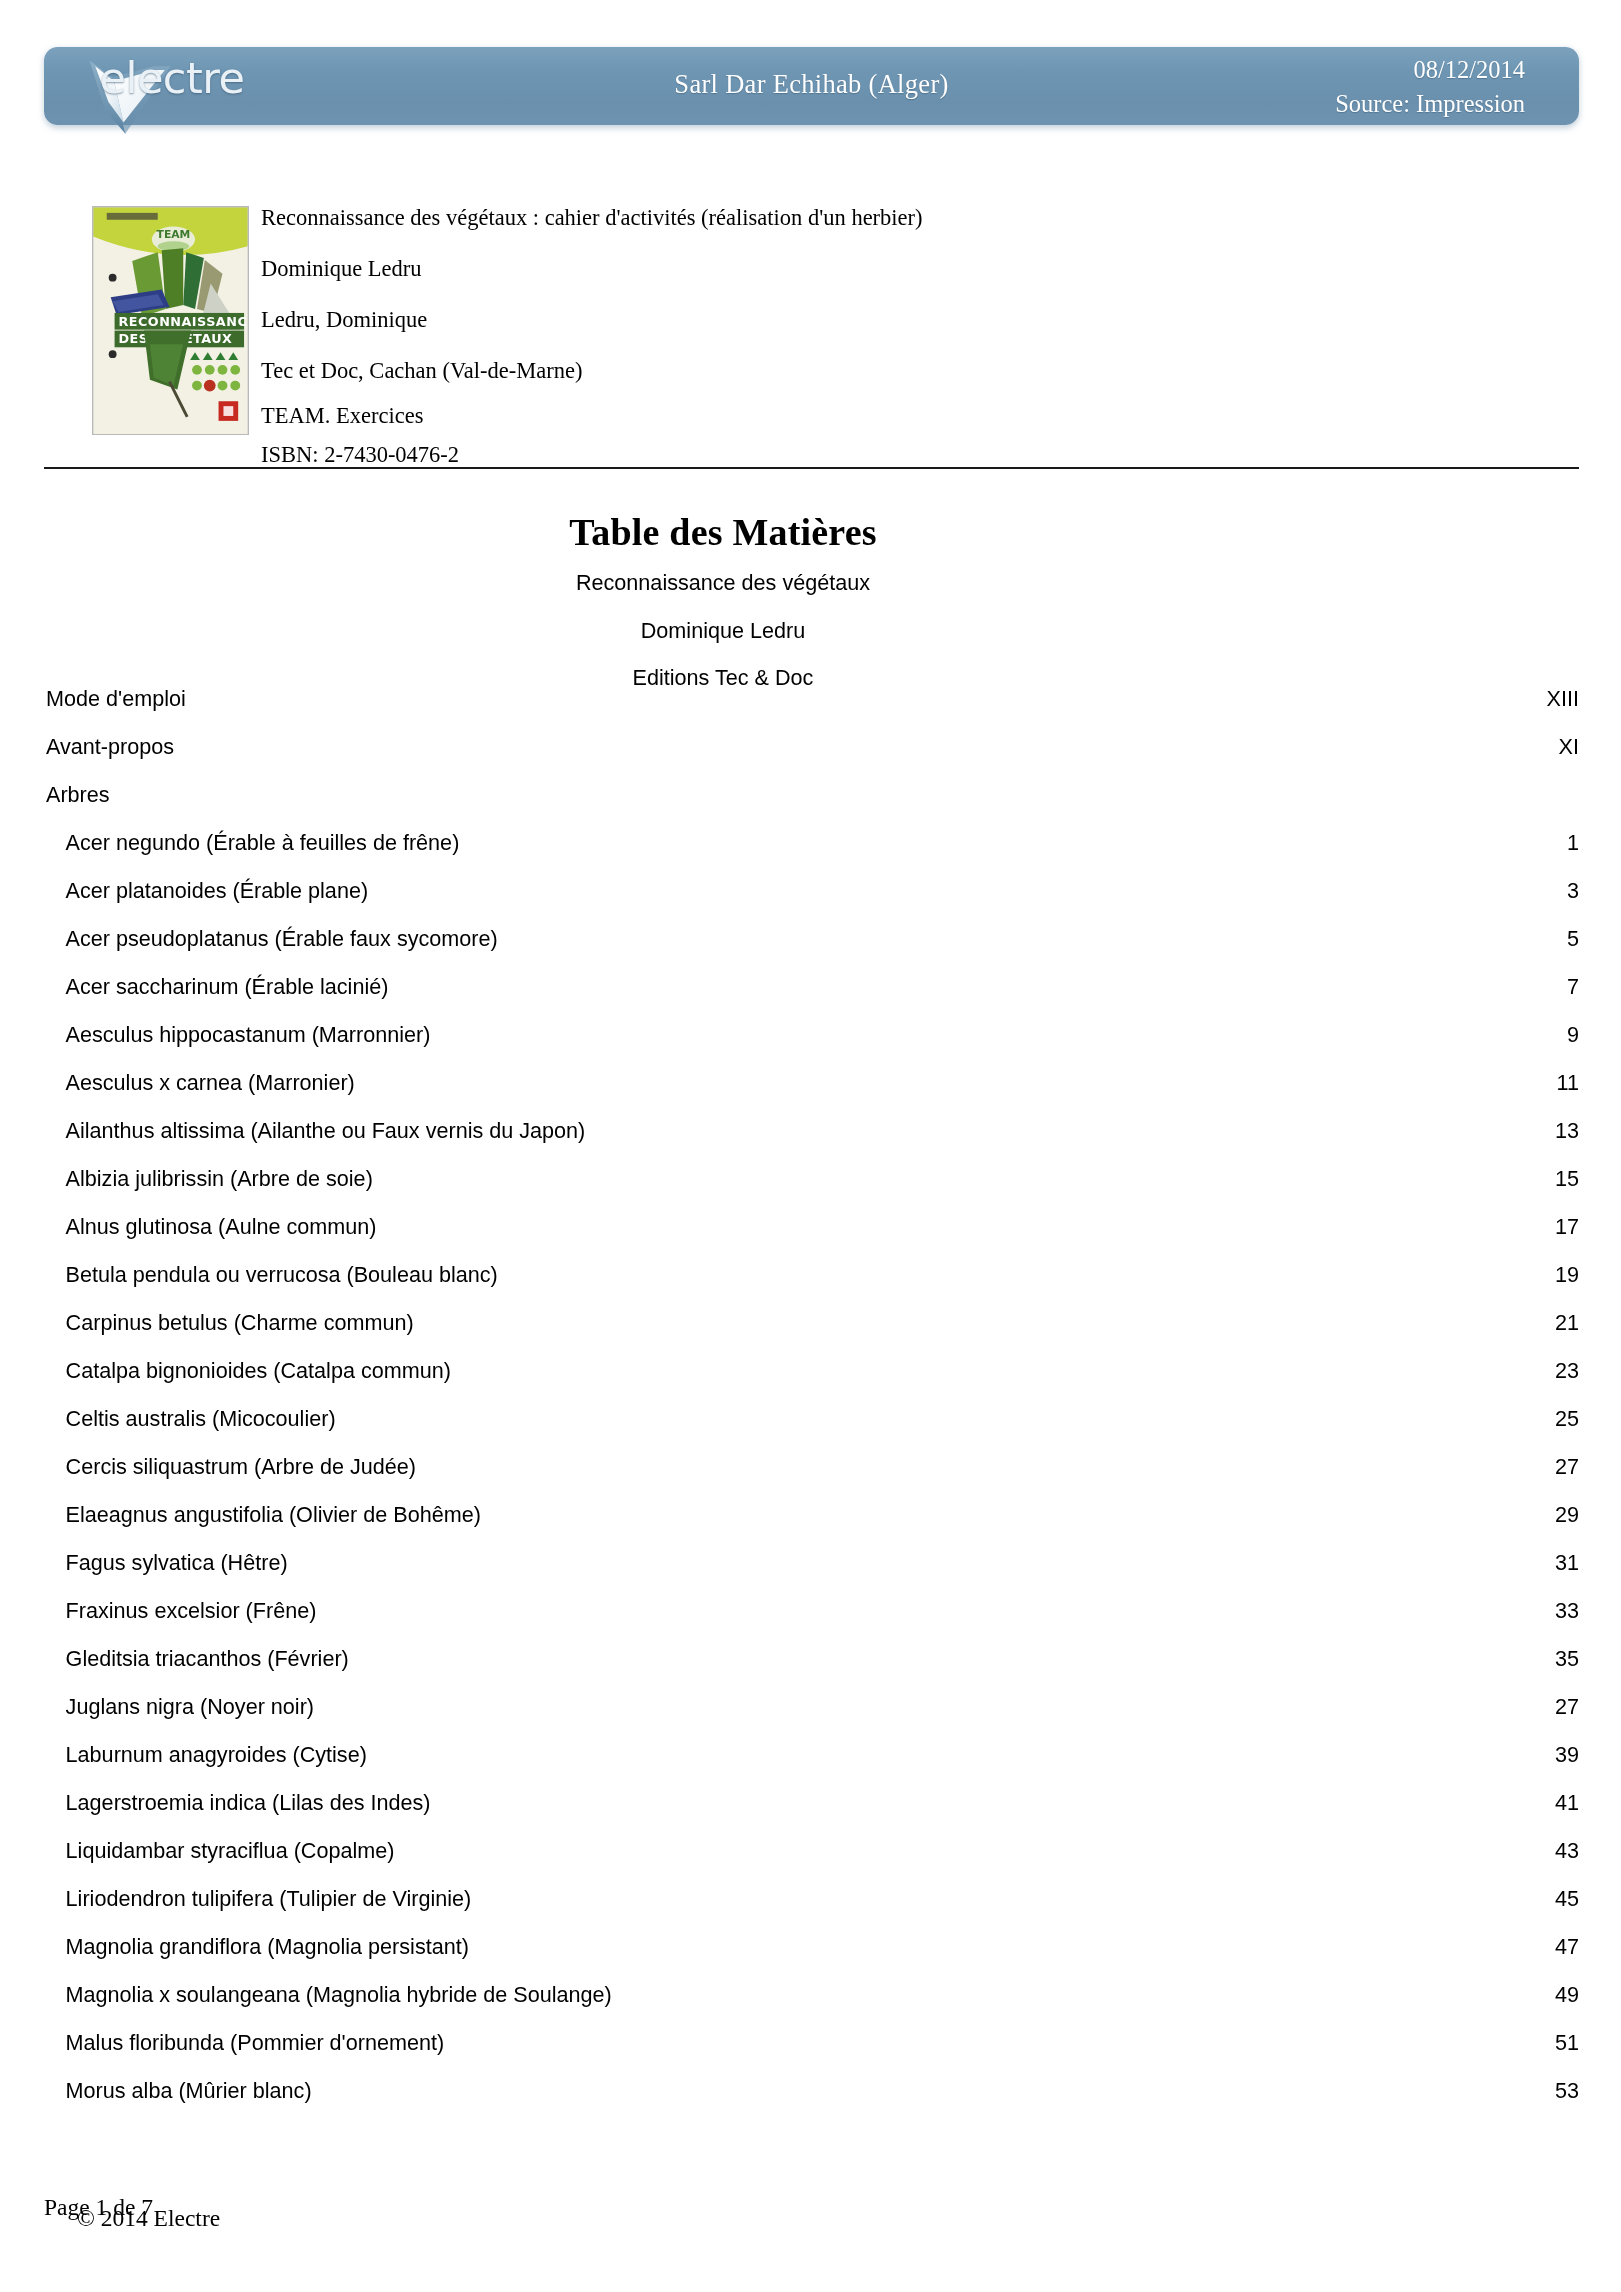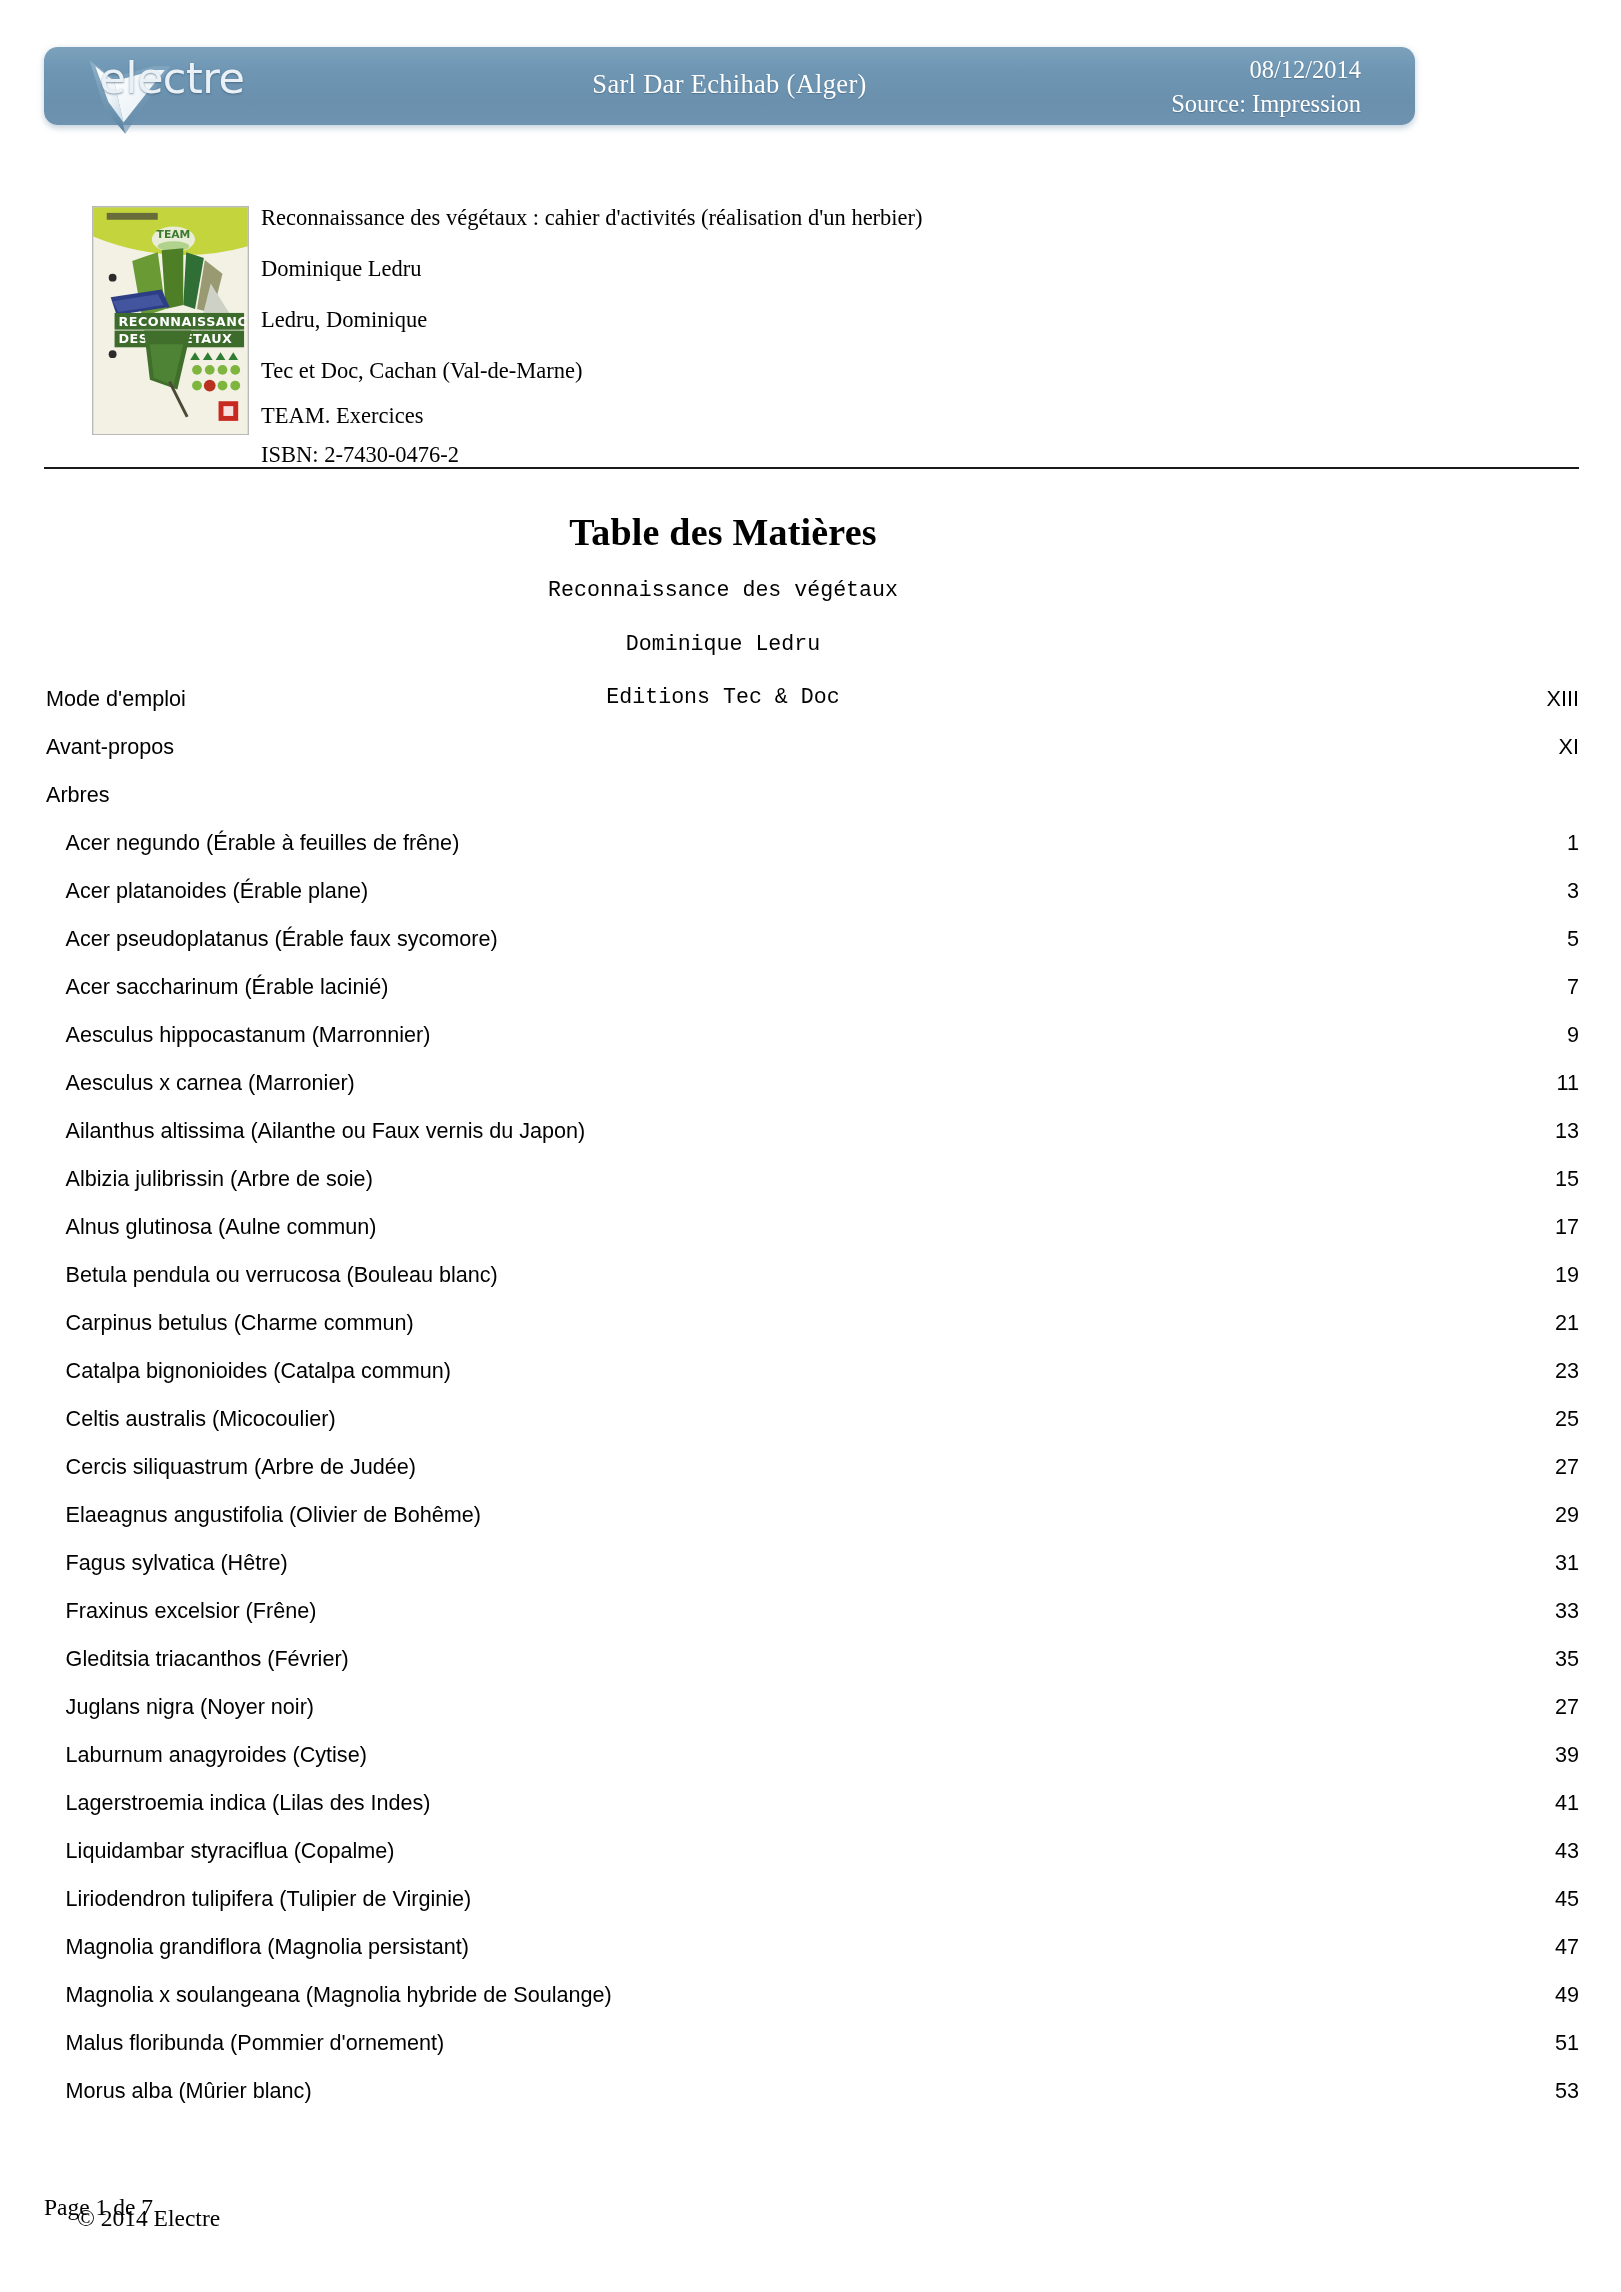--- a/index.html
+++ b/index.html
@@ -19,21 +19,21 @@
   .header-wrap {
     position: absolute;
     left: 0; top: 0;
     width: 1621px;
     height: 172px;
   }
   .header-bar {
     position: absolute;
     left: 44px;
     top: 47px;
-    width: 1371px;
+    width: 1535px;
     height: 78px;
     border-radius: 13.7px;
     background: linear-gradient(180deg, #7ba1bc 0%, #6e96b3 32%, #6a90ad 70%, #6d93b0 100%);
     box-shadow: 0 2.9px 5.9px rgba(120,150,175,0.45);
   }
   .header-title {
     position: absolute;
     left: 0; right: 0;
     top: 21.6px;
     text-align: center;
@@ -130,24 +130,24 @@
   .doc-title {
     font-family: "Liberation Serif", serif;
     font-weight: bold;
     font-size: 38px;
     color: #000;
     margin: 0;
     padding-top: 19.6px;
     letter-spacing: 0.2px;
   }
   .sub {
-    font-family: Liberation Mono, monospace;
+    font-family: Liberation Sans, sans-serif;
     font-size: 21.6px;
     color: #000;
-    margin: 8px;
+    margin: 0;
   }
   .sub.s1 { padding-top: 16.7px; }
   .sub.s2 { padding-top: 21.6px; }
   .sub.s3 { padding-top: 21.6px; }
 
   
   .toc {
     position: absolute;
     left: 44px;
     top: 686px;

